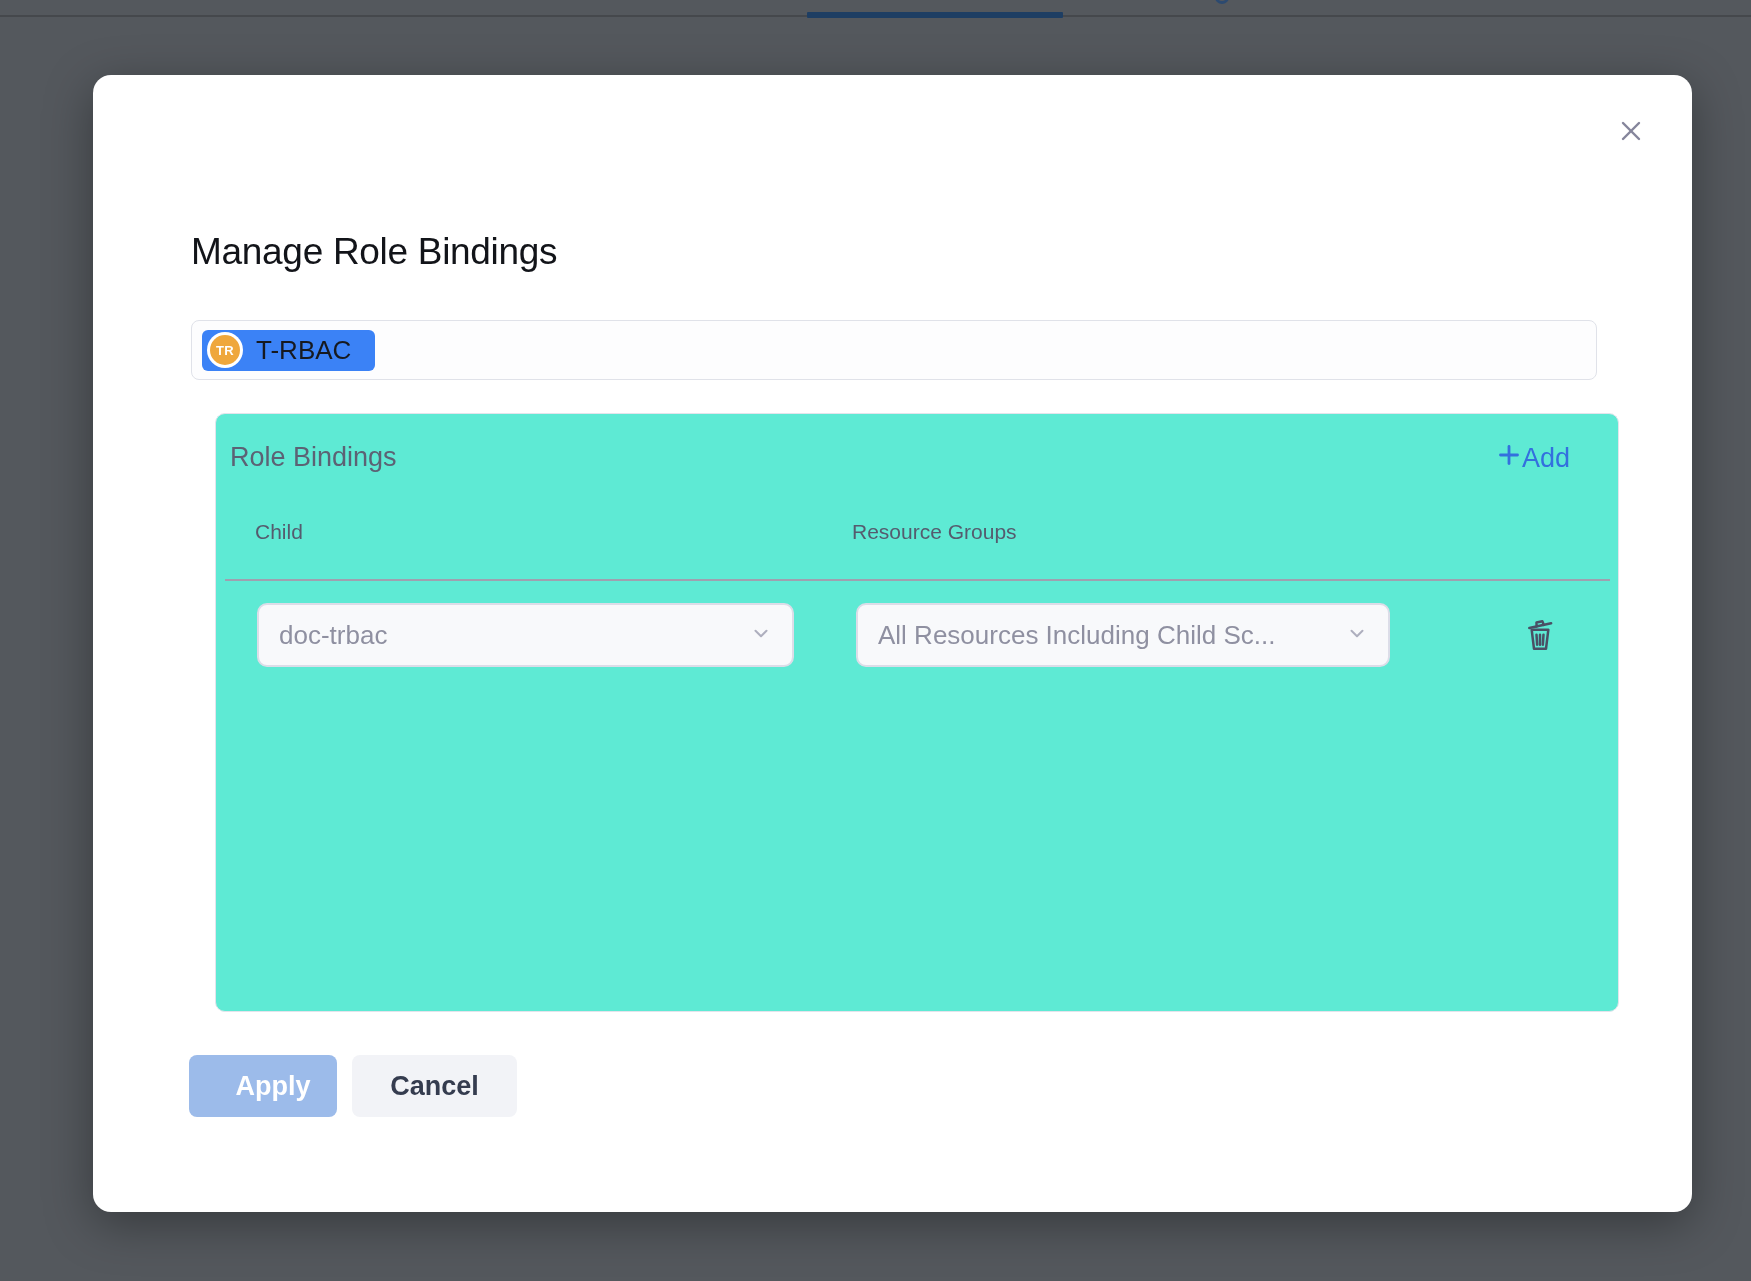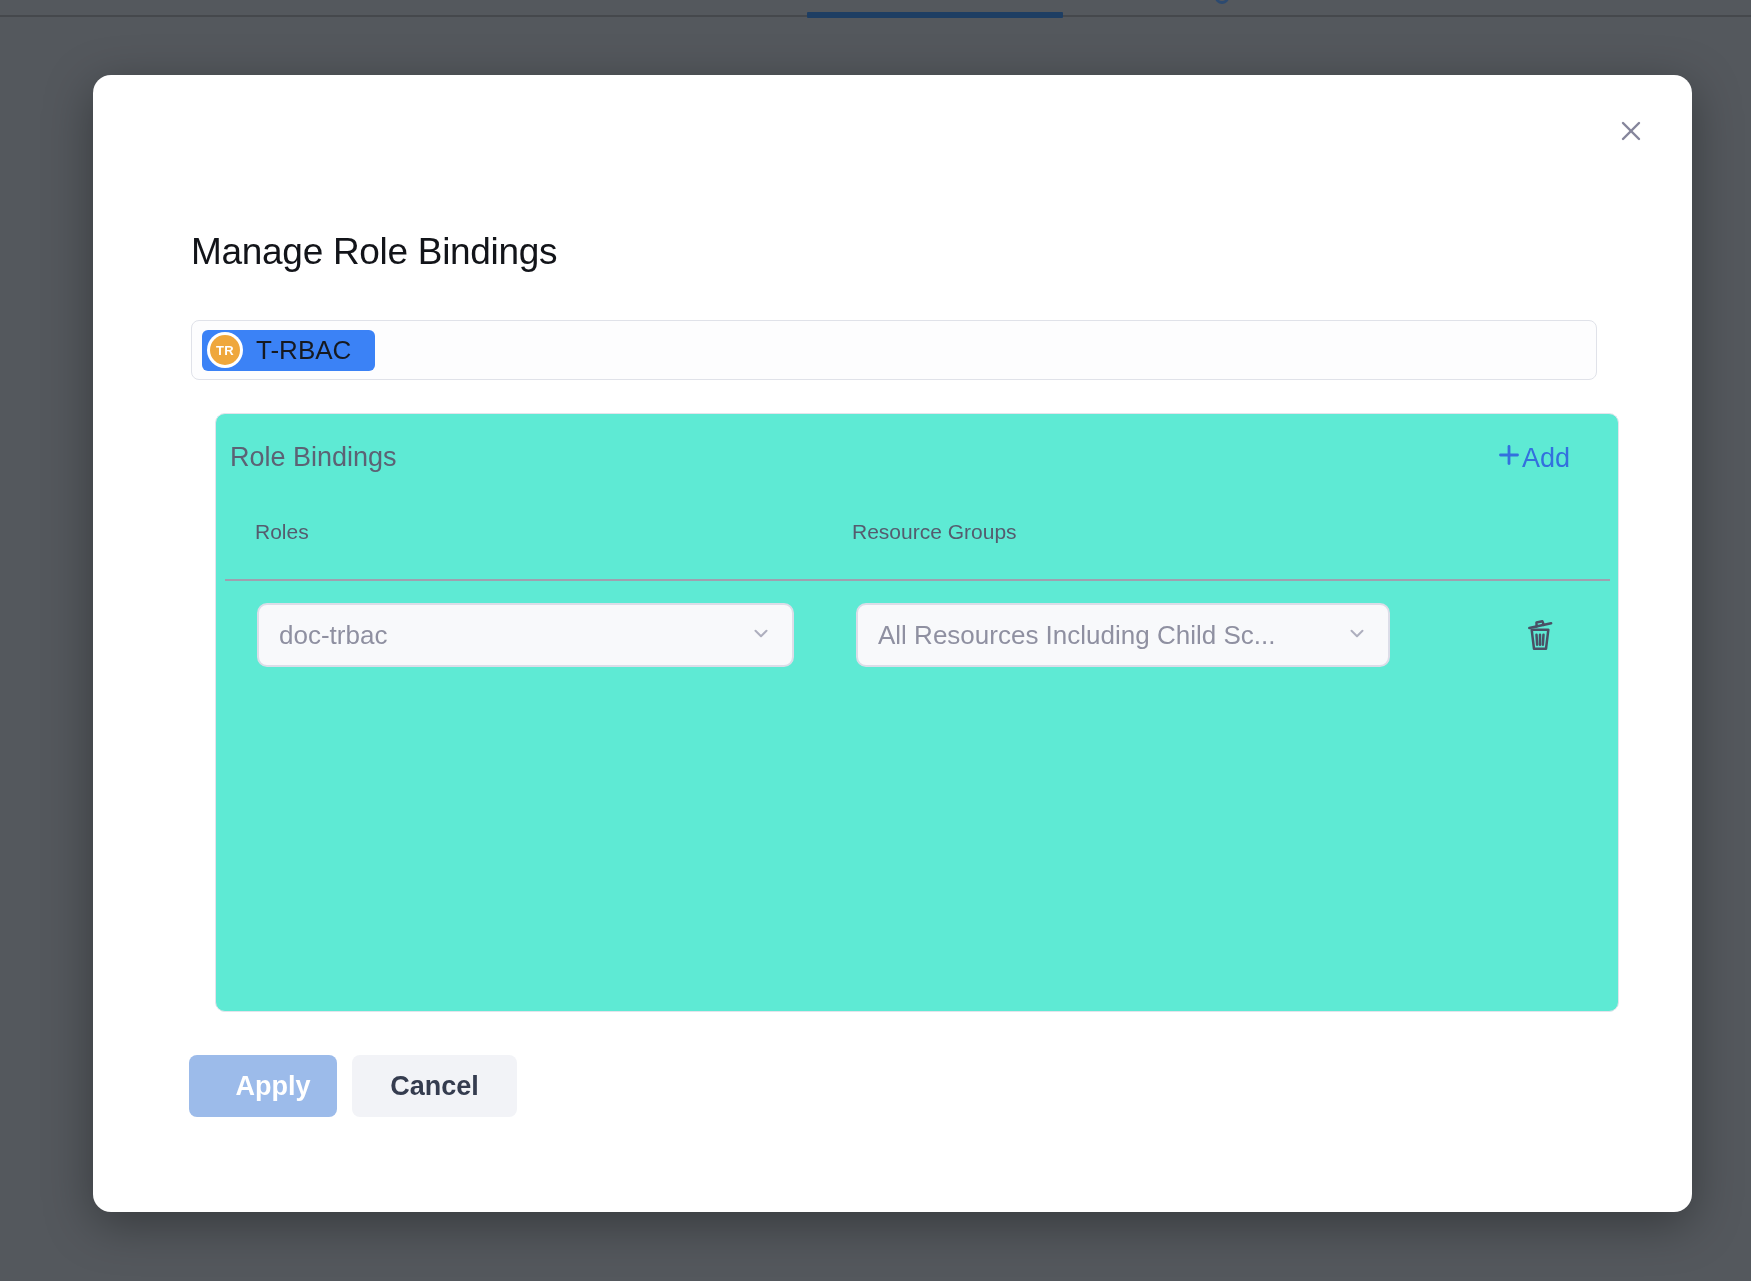--- a/index.html
+++ b/index.html
@@ -267,21 +267,21 @@
         <span>
           <svg width="26" height="26" viewBox="0 0 26 26">
             <line x1="13" y1="4.5" x2="13" y2="21.5" stroke="#3370de" stroke-width="2.8" stroke-linecap="round"></line>
             <line x1="4.5" y1="13" x2="21.5" y2="13" stroke="#3370de" stroke-width="2.8" stroke-linecap="round"></line>
           </svg>
         </span>
         <span>Add</span>
       </div>
 
       <div class="rb-col-headers">
-        <span class="rb-col-roles">Roles</span>
+        <span class="rb-col-roles">Child</span>
         <span class="rb-col-groups">Resource Groups</span>
       </div>
 
       <div class="rb-divider"></div>
 
       <div class="rb-row">
 
         <div class="dropdown dd-role">
           <span class="dd-text">doc-trbac</span>
           <span>

